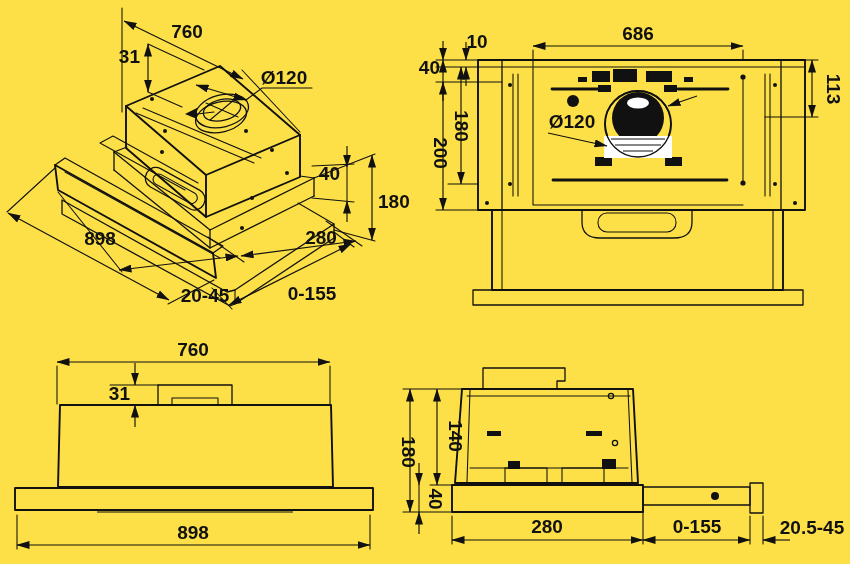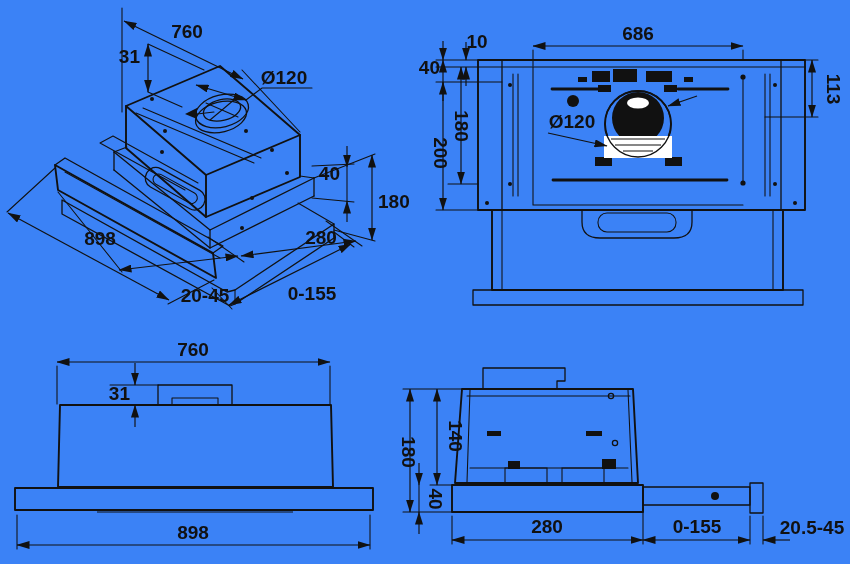--- a/index.html
+++ b/index.html
@@ -1,16 +1,16 @@
 <!DOCTYPE html>
 <html><head>
 <meta charset="utf-8">
 <style>
   html,body{margin:0;padding:0;background:#ffffff;}
-  .stage{width:850px;height:564px;background:#3b82f6;position:relative;overflow:hidden;}
+  .stage{width:850px;height:564px;background:#fde047;position:relative;overflow:hidden;}
   svg{display:block;}
   .ol  {fill:none;stroke:#111;stroke-width:1.9;stroke-linejoin:round;stroke-linecap:round;}
   .ol2 {fill:none;stroke:#111;stroke-width:1.3;stroke-linejoin:round;stroke-linecap:round;}
   .thin{fill:none;stroke:#111;stroke-width:1.05;stroke-linecap:round;}
   .dim {fill:none;stroke:#111;stroke-width:1.15;}
   .thk {fill:none;stroke:#111;stroke-width:2.8;stroke-linecap:round;}
   .blk {fill:#111;stroke:none;}
   .lbl {font-family:"Liberation Sans","DejaVu Sans",sans-serif;font-size:19px;font-weight:700;fill:#111;}
   text{user-select:none;}
 </style>

